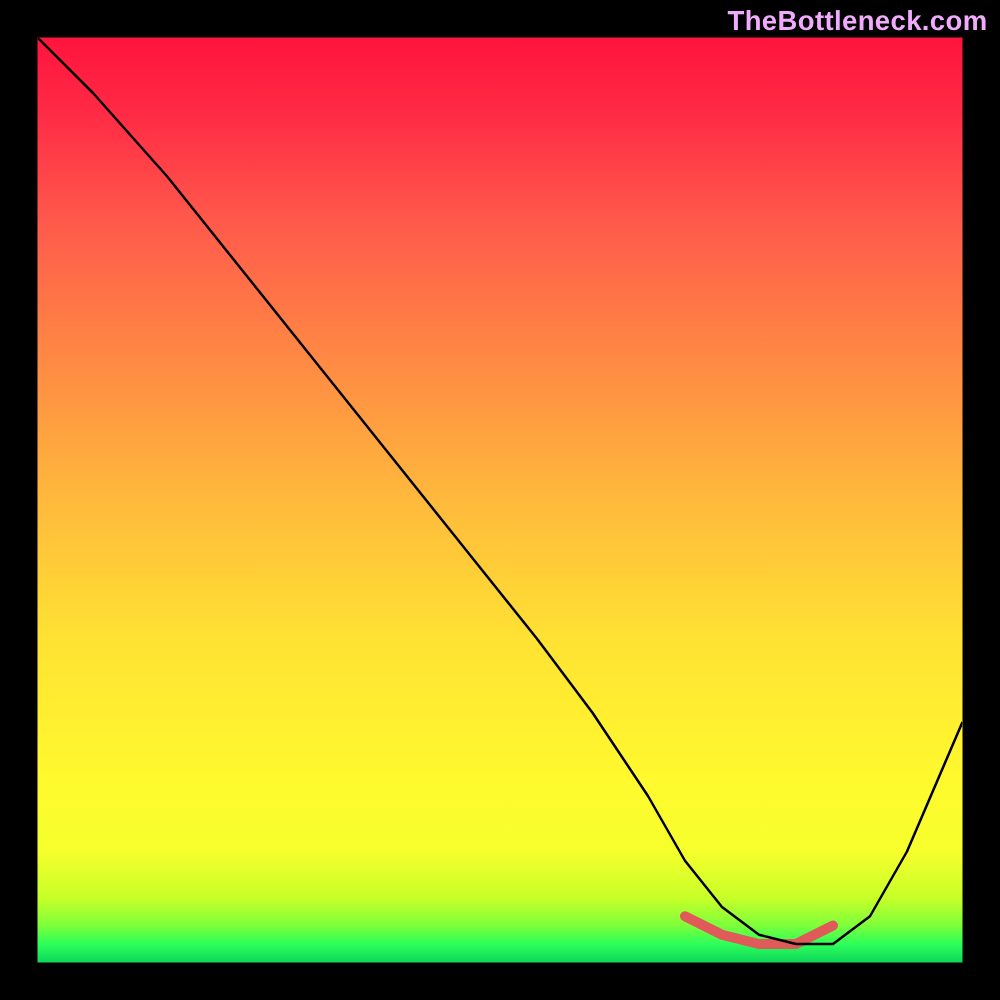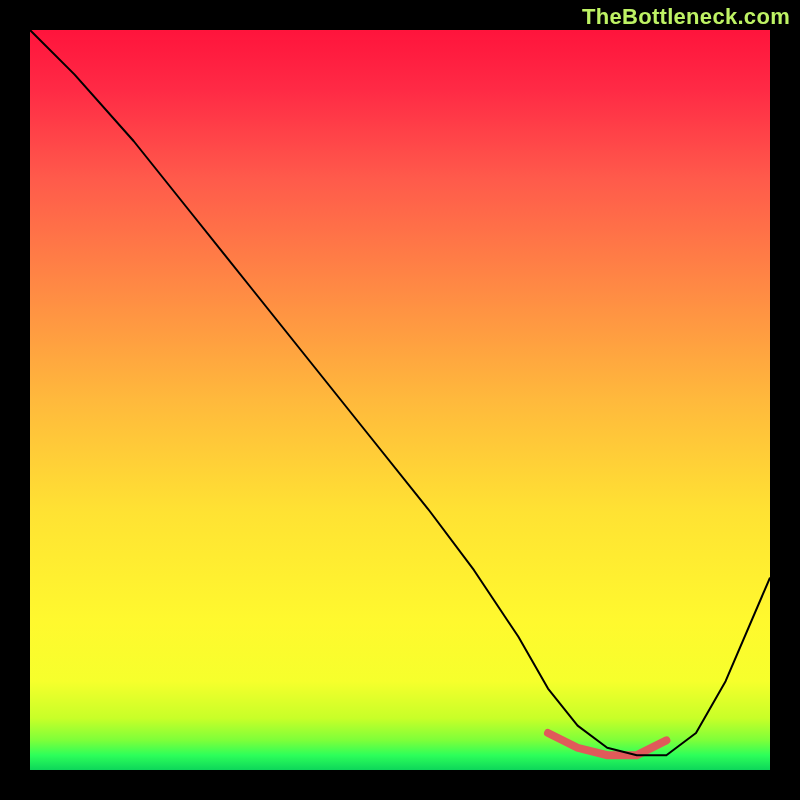--- a/index.html
+++ b/index.html
@@ -14,21 +14,21 @@
   #frame {
     position: relative;
     width: 800px;
     height: 800px;
     background: #000;
   }
   #watermark {
     position: absolute;
     top: 4px;
     right: 10px;
-    color: #bef264;
+    color: #f0abfc;
     font-size: 22px;
     font-weight: 600;
     letter-spacing: 0.3px;
     z-index: 5;
   }
   
   #plot {
     position: absolute;
     left: 30px;
     top: 30px;

